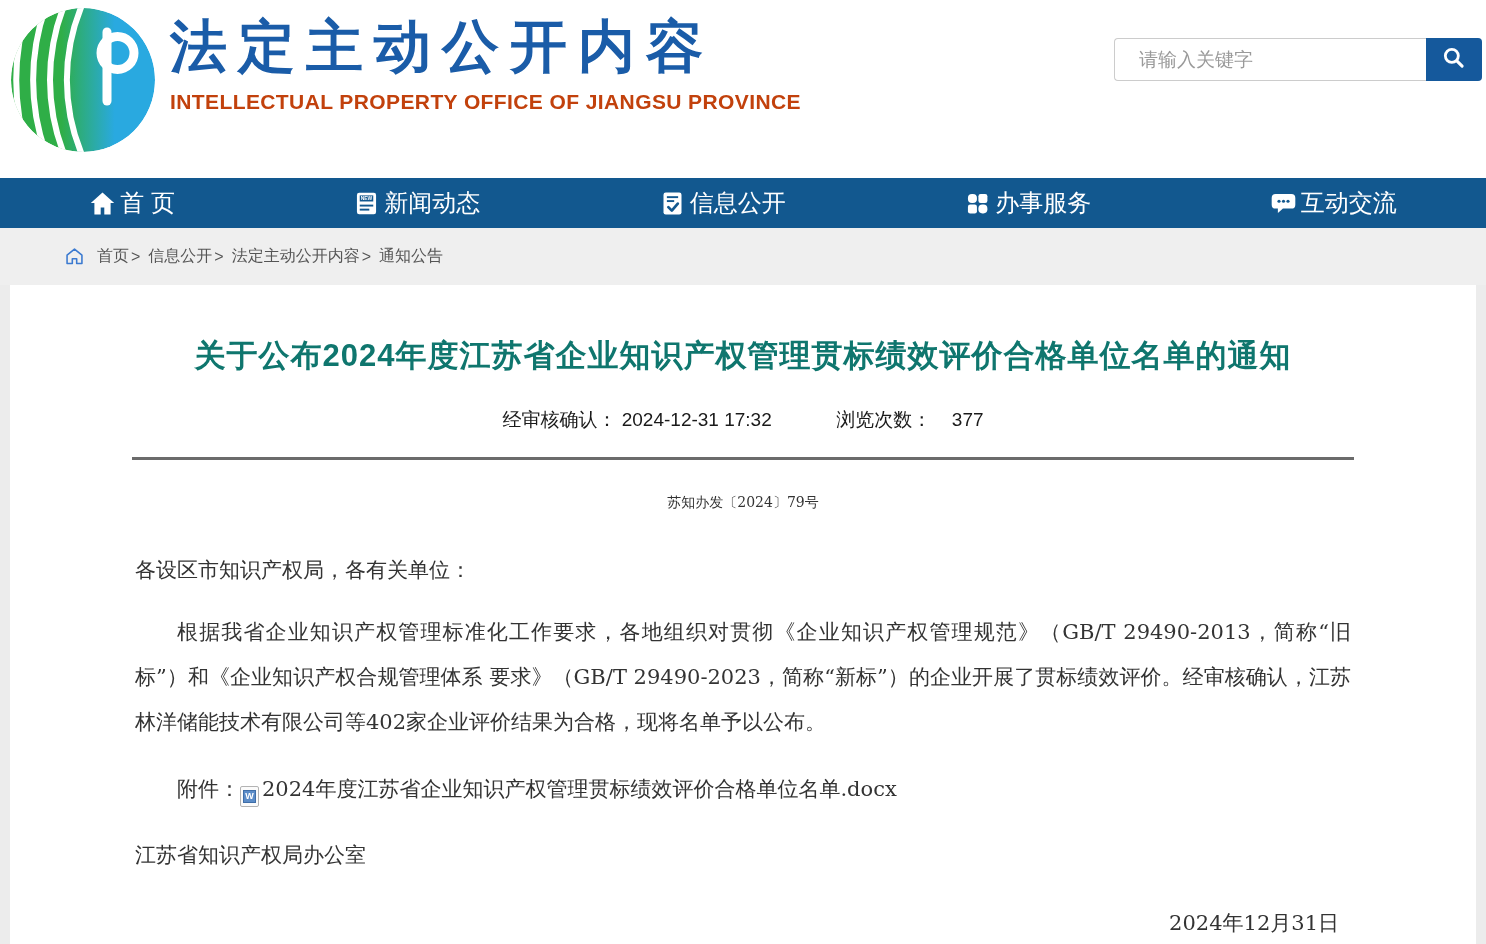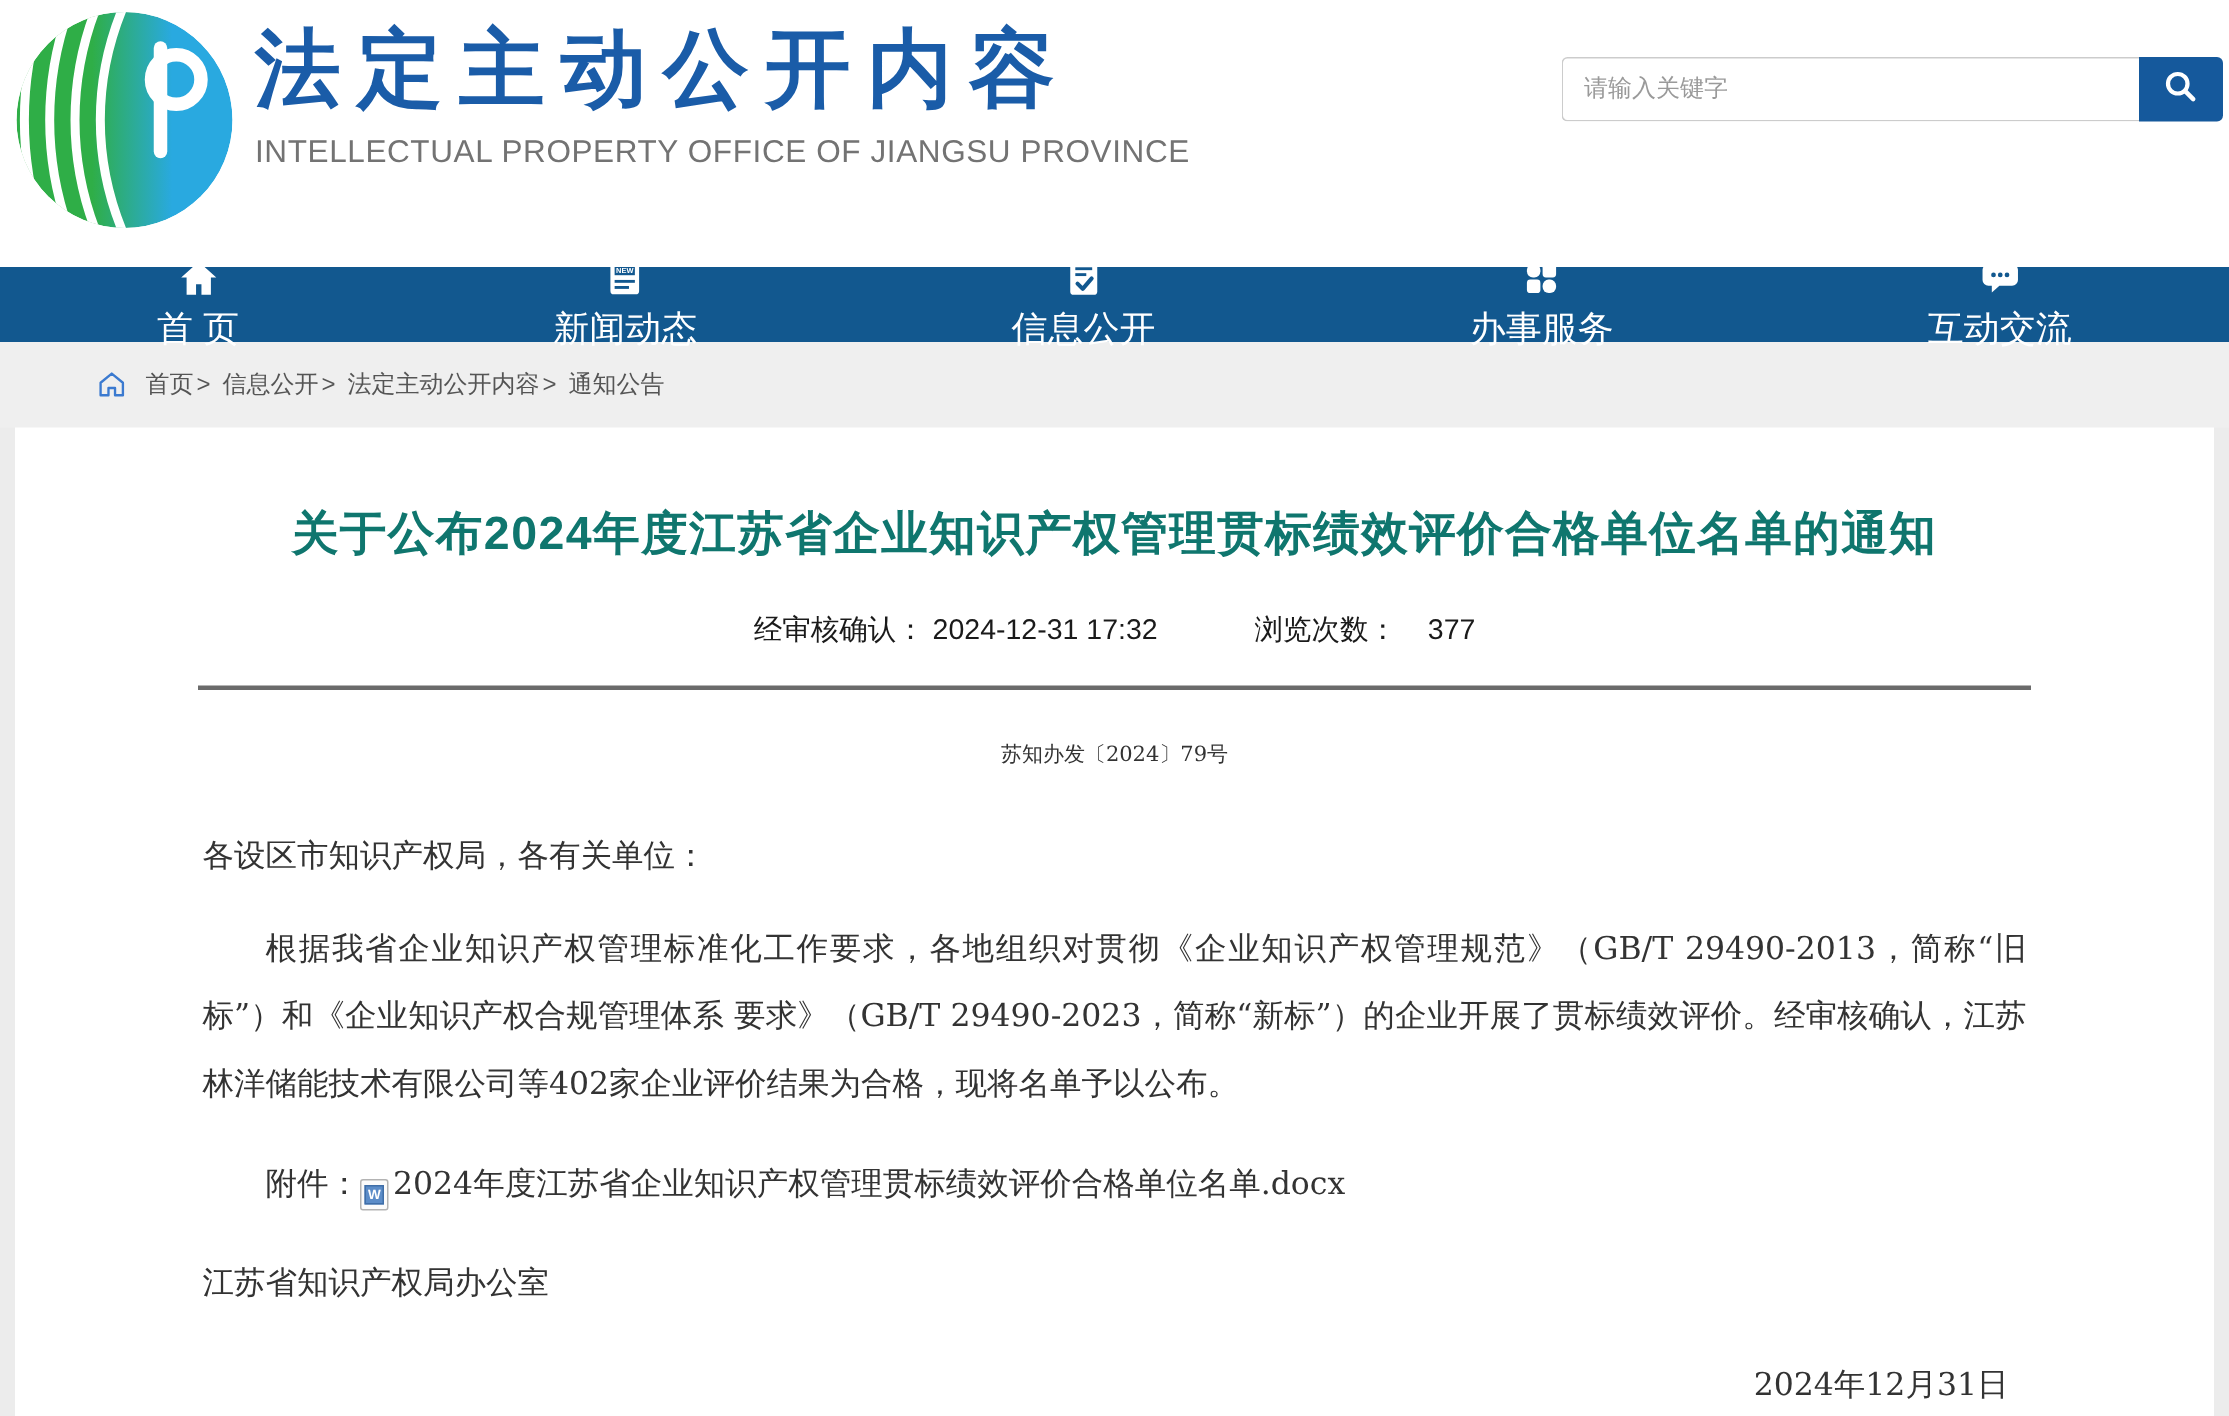--- a/index.html
+++ b/index.html
@@ -16,48 +16,48 @@
     width: 100%; height: 178px;
     background: #ffffff;
   }
   .logo { position: absolute; left: 8px; top: 5px; width: 150px; height: 150px; }
   .titles { position: absolute; left: 170px; top: 10px; }
   .site-title {
     color: #1a5ca8; font-size: 57px; font-weight: 700;
     letter-spacing: 11px; line-height: 72px; white-space: nowrap;
   }
   .site-subtitle {
-    color: #737373; font-size: 21px; font-weight: 400;
+    color: #c2410c; font-size: 21px; font-weight: 700;
     letter-spacing: 0.4px; margin-top: 8px; white-space: nowrap;
   }
   .search { position: absolute; top: 38px; right: 4px; display: flex; }
   .search input {
-    width: 385px; height: 43px;
+    width: 312px; height: 43px;
     border: 1px solid #cccccc; border-right: none;
     border-radius: 4px 0 0 4px;
-    padding: 0 14px; font-size: 16px; color: #333;
+    padding: 0 24px; font-size: 19px; color: #333;
     font-family: "Liberation Sans", sans-serif;
     outline: none;
   }
   .search input::placeholder { color: #9a9a9a; }
   .search button {
     width: 56px; height: 43px; border: none; cursor: pointer;
     background: #15599c; border-radius: 0 4px 4px 0;
     display: flex; align-items: center; justify-content: center;
   }
   
   .main-nav {
     width: 100%; height: 50px;
     background: #12588f;
     display: flex; justify-content: space-around; align-items: center;
   }
   .nav-item {
     display: flex; align-items: center; gap: 4px;
     color: #ffffff; font-size: 24px; text-decoration: none;
-    cursor: pointer; white-space: nowrap; flex-direction: column;
+    cursor: pointer; white-space: nowrap;
   }
   .nav-icon { display: flex; align-items: center; }
   
   .breadcrumb-bar {
     width: 100%; height: 57px;
     background: #efefef;
     display: flex; align-items: center;
     padding-left: 64px;
     font-size: 16px; color: #555;
   }

